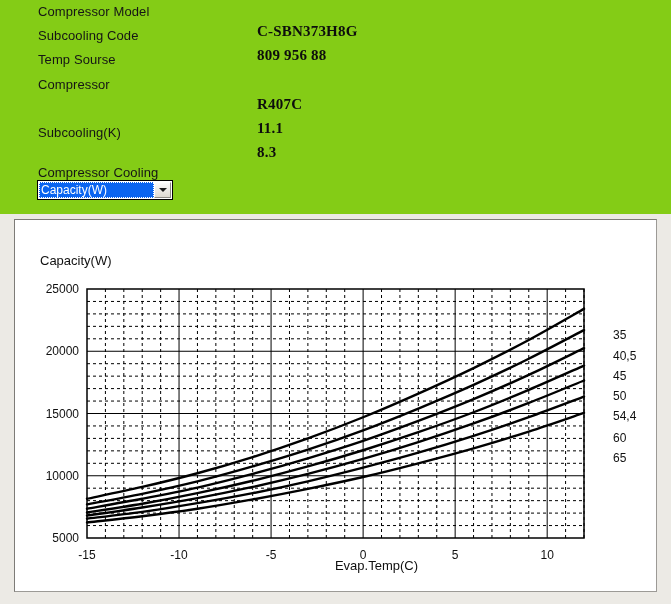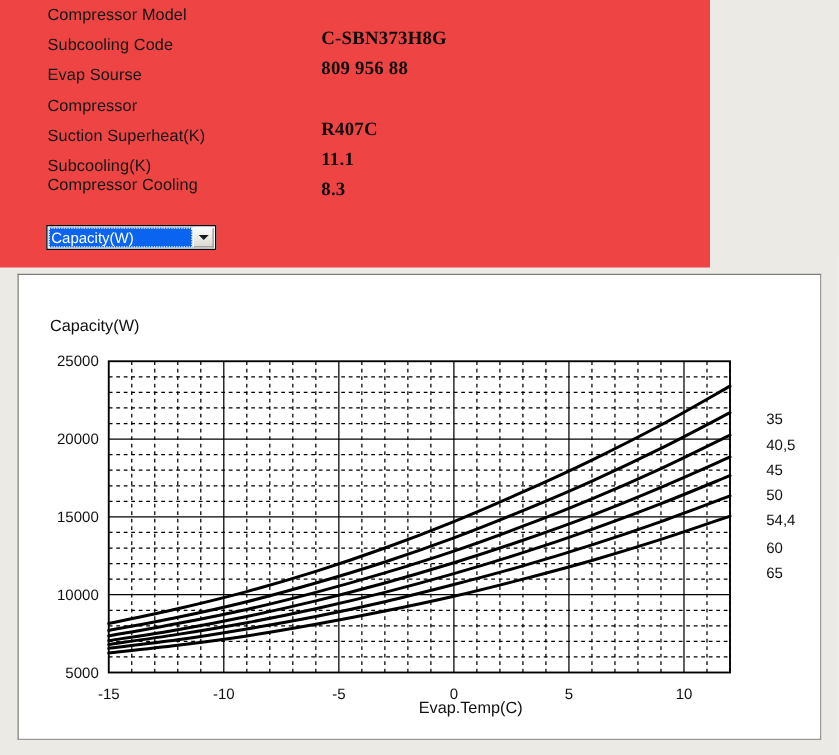--- a/index.html
+++ b/index.html
@@ -12,23 +12,23 @@
     background: #eceae5;
     font-family: "Liberation Sans", sans-serif;
     overflow: hidden;
     position: relative;
   }
 
   
   #spec-panel {
     position: absolute;
     left: 0; top: 0;
-    width: 568px;
+    width: 671px;
     height: 214px;
-    background: #ef4444;
+    background: #84cc16;
     text-decoration: underline;
   }
   .spec-row {
     position: absolute;
     left: 0;
     width: 671px;
     height: 24px;
   }
   .spec-label {
     position: absolute;
@@ -157,39 +157,38 @@
     <span class="spec-label">Compressor  Model</span>
     <span class="spec-value">C-SBN373H8G</span>
   </div>
 
   <div class="spec-row" style="top:28px;">
     <span class="spec-label">Subcooling Code</span>
     <span class="spec-value">809 956 88</span>
   </div>
 
   <div class="spec-row" style="top:52px;">
-    <span class="spec-label">Evap Sourse</span>
+    <span class="spec-label">Temp Sourse</span>
   </div>
 
   <div class="spec-row" style="top:77px;">
     <span class="spec-label">Compressor</span>
     <span class="spec-value">R407C</span>
   </div>
 
   <div class="spec-row" style="top:101px;">
-    <span class="spec-label">Suction Superheat(K)</span>
     <span class="spec-value">11.1</span>
   </div>
 
   <div class="spec-row" style="top:125px;">
     <span class="spec-label">Subcooling(K)</span>
     <span class="spec-value">8.3</span>
   </div>
 
-  <div class="spec-row" style="top:140px;text-align:center;">
+  <div class="spec-row" style="top:165px;text-align:center;">
     <span class="spec-label">Compressor Cooling</span>
   </div>
 
   <div id="series-select">
     <div id="series-select-text">Capacity(W)</div>
     <div id="series-select-arrow"></div>
   </div>
 </div>
 
 <div id="chart-panel">

